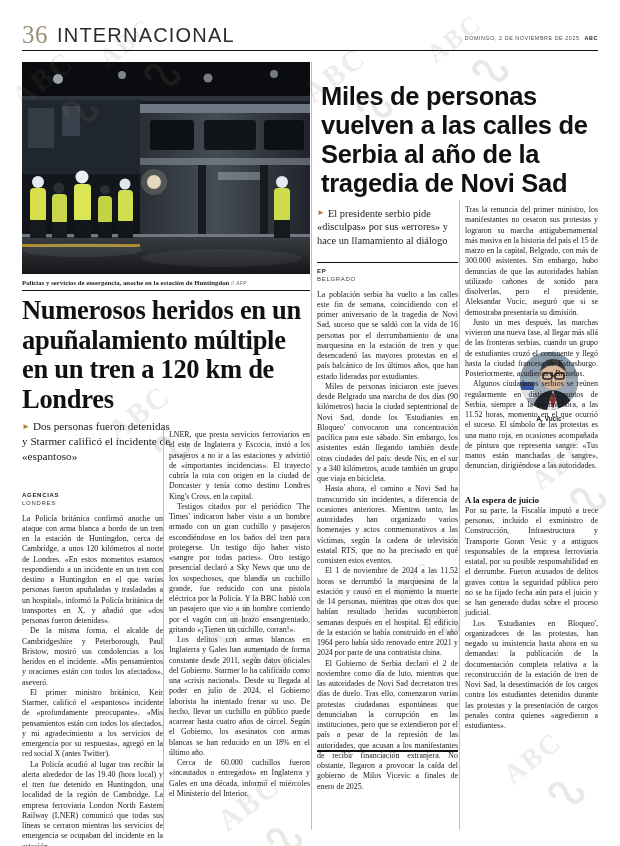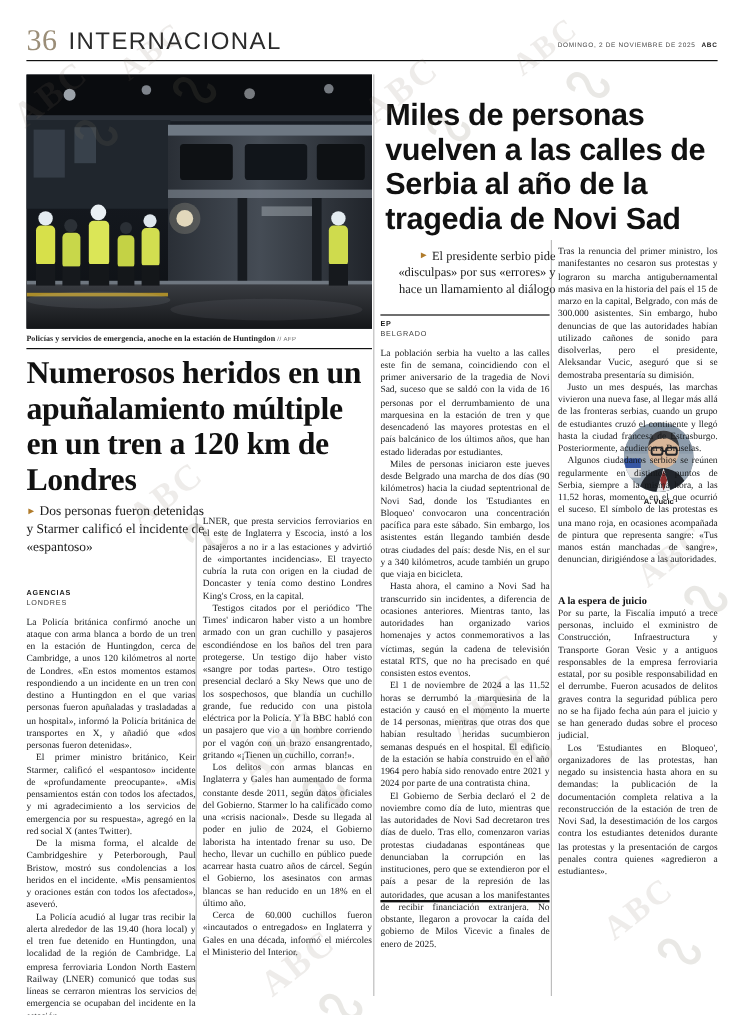--- a/index.html
+++ b/index.html
@@ -60,21 +60,21 @@
          line-height:10.25px;text-align:justify;color:#16181a;
          -webkit-hyphens:auto;hyphens:auto;}
   .body-col p{margin:0;text-indent:8px;}
   .body-col p.first{text-indent:0;}
   
   h1.hl2{position:absolute;left:317px;top:78px;width:288px;margin:4px;
          font-family:Liberation Sans, sans-serif;font-weight:700;font-size:25.5px;
          line-height:29px;letter-spacing:-.3px;color:#111;}
   .subhead2{position:absolute;left:317px;top:206px;width:146px;
          font-family:"Liberation Serif",serif;font-size:10.4px;line-height:13.6px;
-         color:#1b1b1b;text-align:right;}
+         color:#1b1b1b;}
   .rule-thin{position:absolute;height:1px;background:#111;}
   .portrait{position:absolute;left:520px;top:352px;width:58px;height:58px;
          border-radius:50%;overflow:hidden;background:#7d8996;}
   .portrait svg{display:block;}
   .portrait-cap{position:absolute;left:513px;top:415px;width:72px;text-align:center;
          font-family:"Liberation Sans",sans-serif;font-size:6.4px;font-weight:700;
          color:#1a1a1a;}
   .subhead3{font-family:"Liberation Serif",serif;font-weight:700;font-size:8.6px;
          color:#111;margin:0 0 1px 0;}
   
@@ -201,22 +201,22 @@
   <div class="vrule" style="left:311px;top:62px;height:768px;"></div>
   <div class="vrule" style="left:459px;top:200px;height:630px;"></div>
 
   <div class="colA" style="top:492px;">
     <div class="byline">
       <span class="agency">AGENCIAS</span>
       <span class="city">LONDRES</span>
     </div>
     <div class="body-col" style="margin-top:8px;">
       <p class="first">La Policía británica confirmó anoche un ataque con arma blanca a bordo de un tren en la estación de Huntingdon, cerca de Cambridge, a unos 120 kilómetros al norte de Londres. «En estos momentos estamos respondiendo a un incidente en un tren con destino a Huntingdon en el que varias personas fueron apuñaladas y trasladadas a un hospital», informó la Policía británica de transportes en X, y añadió que «dos personas fueron detenidas».</p>
+      <p>De la misma forma, el alcalde de Cambridgeshire y Peterborough, Paul Bristow, mostró sus condolencias a los heridos en el incidente. «Mis pensamientos y oraciones están con todos los afectados», aseveró.</p>
       <p>El primer ministro británico, Keir Starmer, calificó el «espantoso» incidente de «profundamente preocupante». «Mis pensamientos están con todos los afectados, y mi agradecimiento a los servicios de emergencia por su respuesta», agregó en la red social X (antes Twitter).</p>
-      <p>De la misma forma, el alcalde de Cambridgeshire y Peterborough, Paul Bristow, mostró sus condolencias a los heridos en el incidente. «Mis pensamientos y oraciones están con todos los afectados», aseveró.</p>
       <p>La Policía acudió al lugar tras recibir la alerta alrededor de las 19.40 (hora local) y el tren fue detenido en Huntingdon, una localidad de la región de Cambridge. La empresa ferroviaria London North Eastern Railway (LNER) comunicó que todas sus líneas se cerraron mientras los servicios de emergencia se ocupaban del incidente en la estación.</p>
     </div>
   </div>
 
   <div class="colB" style="top:430px;">
     <div class="body-col">
       <p class="first">LNER, que presta servicios ferroviarios en el este de Inglaterra y Escocia, instó a los pasajeros a no ir a las estaciones y advirtió de «importantes incidencias». El trayecto cubría la ruta con origen en la ciudad de Doncaster y tenía como destino Londres King's Cross, en la capital.</p>
       <p>Testigos citados por el periódico 'The Times' indicaron haber visto a un hombre armado con un gran cuchillo y pasajeros escondiéndose en los baños del tren para protegerse. Un testigo dijo haber visto «sangre por todas partes». Otro testigo presencial declaró a Sky News que uno de los sospechosos, que blandía un cuchillo grande, fue reducido con una pistola eléctrica por la Policía. Y la BBC habló con un pasajero que vio a un hombre corriendo por el vagón con un brazo ensangrentado, gritando «¡Tienen un cuchillo, corran!».</p>
       <p>Los delitos con armas blancas en Inglaterra y Gales han aumentado de forma constante desde 2011, según datos oficiales del Gobierno. Starmer lo ha calificado como una «crisis nacional». Desde su llegada al poder en julio de 2024, el Gobierno laborista ha intentado frenar su uso. De hecho, llevar un cuchillo en público puede acarrear hasta cuatro años de cárcel. Según el Gobierno, los asesinatos con armas blancas se han reducido en un 18% en el último año.</p>
       <p>Cerca de 60.000 cuchillos fueron «incautados o entregados» en Inglaterra y Gales en una década, informó el miércoles el Ministerio del Interior.</p>

